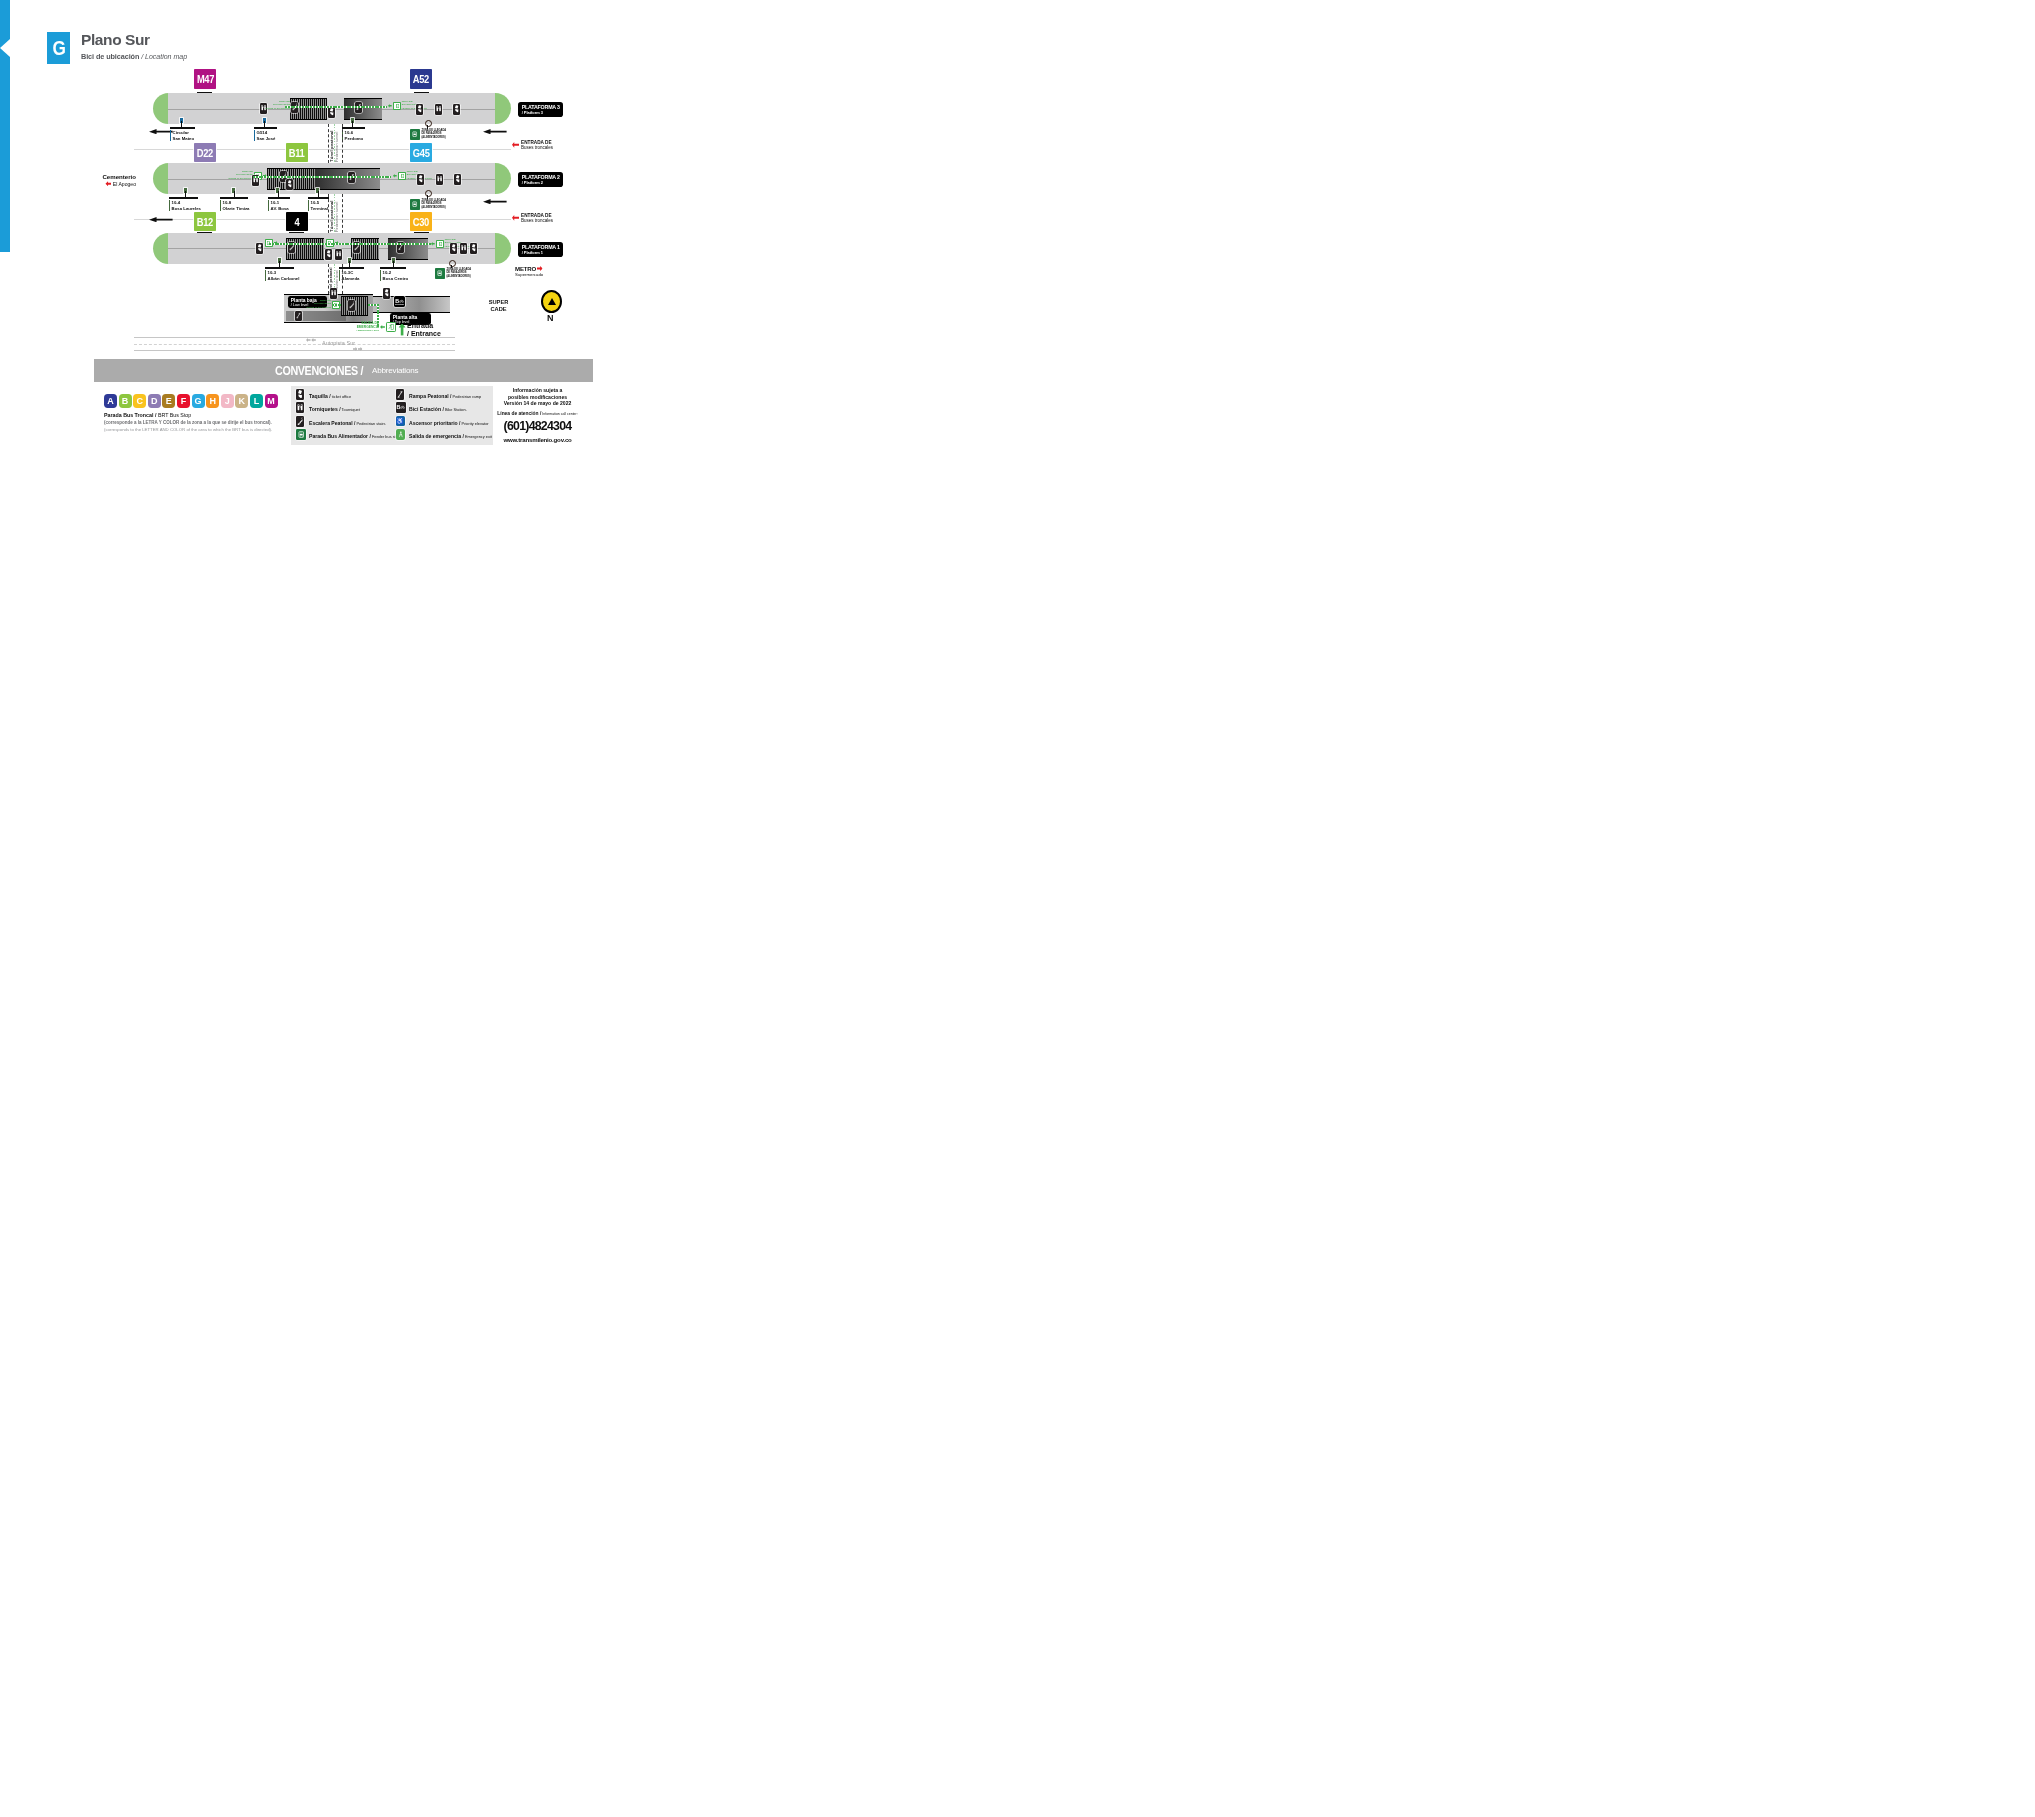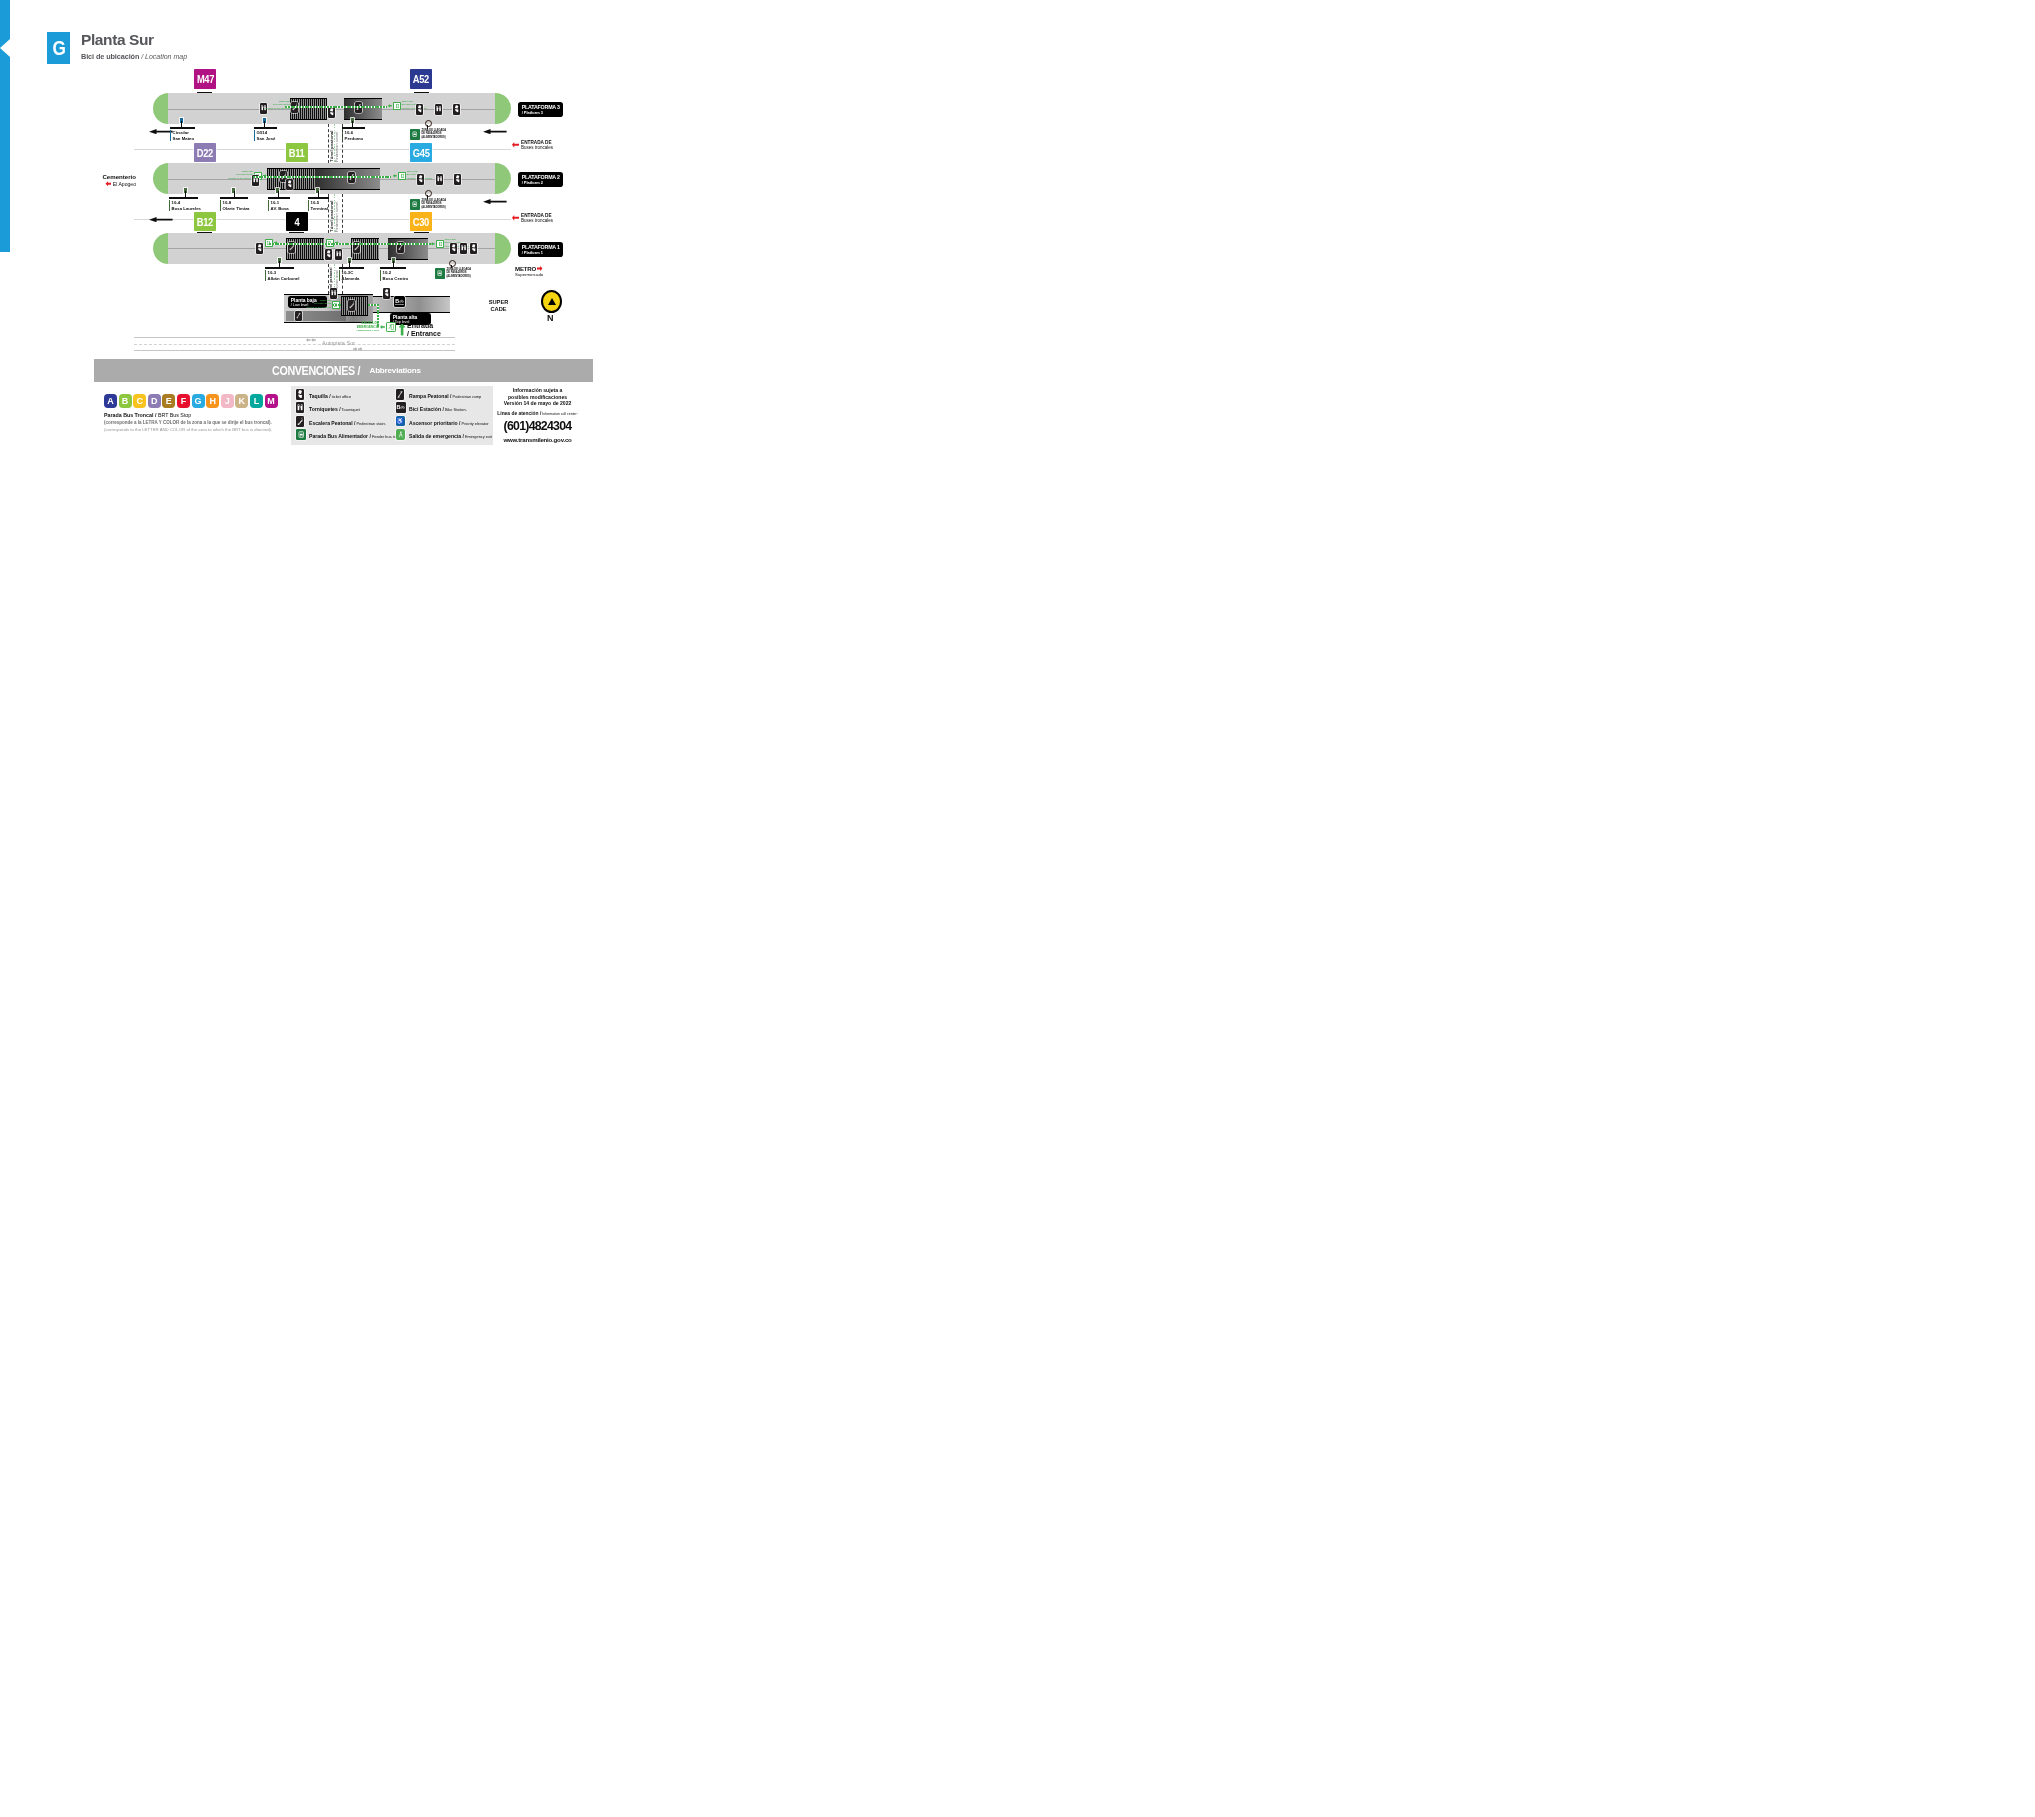--- a/index.html
+++ b/index.html
@@ -59,21 +59,21 @@
 <body>
 
 <div id="page">
 
   <div class="abs" style="left: 0px; top: 0px; width: 10.2px; height: 252px; background-color: rgb(27, 156, 216);"></div>
   <div class="abs" style="left:0;top:39px;width:0;height:0;border-top:9px solid transparent;border-bottom:9px solid transparent;border-left:10.6px solid #fff;transform:scaleX(-1);"></div>
 
   <div class="badge" style="left: 47px; top: 32px; width: 23px; height: 32px; font-size: 21px; box-shadow: none; background-color: rgb(27, 156, 216);">
       <span>G</span>
     </div>
-  <div class="abs" style="left:81px;top:31px;font-size:15.5px;font-weight:bold;color:#54565a;letter-spacing:-0.4px;">Planta Sur</div>
+  <div class="abs" style="left:81px;top:31px;font-size:15.5px;font-weight:bold;color:#54565a;letter-spacing:-0.4px;">Plano Sur</div>
   <div class="abs" style="left:81px;top:52px;color:#54565a;white-space:nowrap;">
     <span style="font-size:7.3px;font-weight:bold;letter-spacing:-0.1px;">Bici de ubicación</span>
     <span style="font-size:7px;font-style:italic;">/ Location map</span>
   </div>
 
   <div class="badge rbadge" style="left: 194px; top: 69px; background-color: rgb(176, 18, 131);">
       <span>M47</span>
     </div>
   <div class="tick" style="left:197px;top:92px;width:14.7px;"></div>
   <div class="stem" style="left:204px;top:94px;height:4.9px;"></div>
@@ -670,21 +670,21 @@
     <div style="font-size:5.7px;">SUPER</div>
     <div style="font-size:5.7px;">CADE</div>
   </div>
   <div class="abs" style="left:541px;top:290px;width:17px;height:19px;background:#f5d410;border:2.4px solid #000;border-radius:50%;display:flex;align-items:center;justify-content:center;">
     <div style="width:0;height:0;border-left:4.5px solid transparent;border-right:4.5px solid transparent;border-bottom:7.3px solid #000;"></div>
   </div>
   <div class="abs" style="left:547px;top:313px;font-size:9px;font-weight:bold;color:#0f0f0f;">N</div>
 
   <div class="abs" style="left:94px;top:359px;width:499px;height:23px;background:#ababab;display:flex;align-items:center;justify-content:center;gap:3.3px;">
     <span style="color:#fff;font-size:12.2px;font-weight:bold;letter-spacing:-0.4px;transform:scaleX(.88);">CONVENCIONES /</span>
-    <span style="color:#fff;font-size:8.1px;font-weight:bold;letter-spacing:-0.2px;">Abbreviations</span>
+    <span style="color:#fff;font-size:8.1px;font-weight:normal;letter-spacing:-0.2px;">Abbreviations</span>
   </div>
 
   <div class="abs flex" style="left:104px;top:394px;gap:1.6px;">
     <span class="letter-badge" style="background-color: rgb(46, 58, 151);">A</span>
     <span class="letter-badge" style="background-color: rgb(141, 198, 63);">B</span>
     <span class="letter-badge" style="background-color: rgb(249, 195, 31);">C</span>
     <span class="letter-badge" style="background-color: rgb(141, 123, 180);">D</span>
     <span class="letter-badge" style="background-color: rgb(169, 124, 33);">E</span>
     <span class="letter-badge" style="background-color: rgb(232, 17, 45);">F</span>
     <span class="letter-badge" style="background-color: rgb(41, 170, 225);">G</span>

